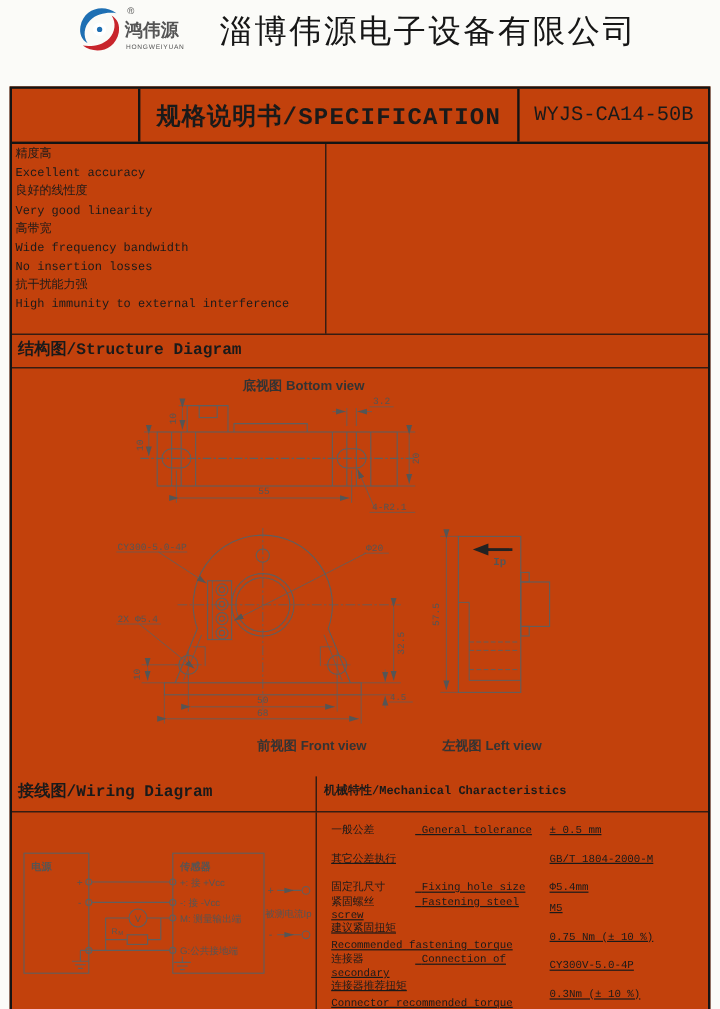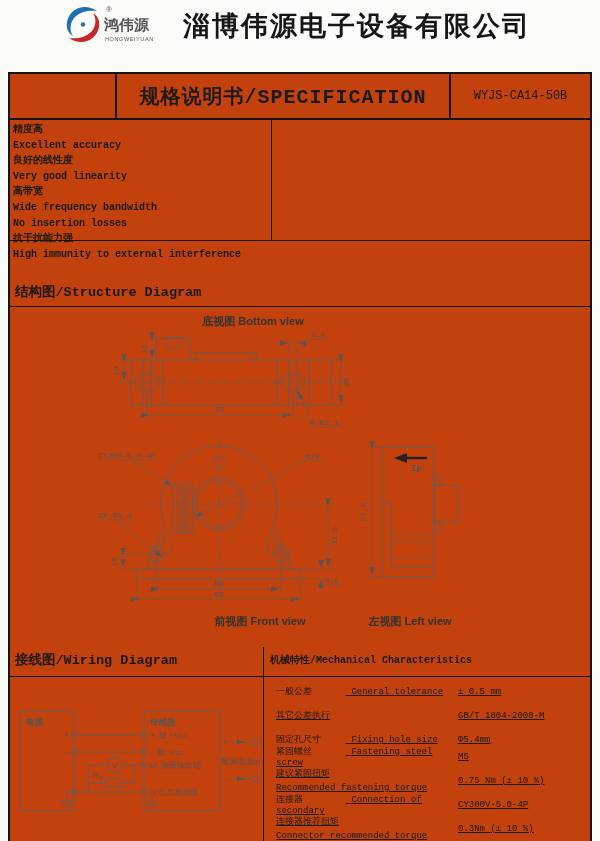--- a/index.html
+++ b/index.html
@@ -2,37 +2,37 @@
 <html><head>
 <meta charset="utf-8">
 <style>
   html,body{margin:0;padding:0;background:#ffffff;}
   .page{position:relative;width:600px;height:841px;background:#fbfbf8;
         font-family:"Liberation Sans",sans-serif;color:#1a1a1a;overflow:hidden;}
   .mono{font-family:"Liberation Mono","DejaVu Sans Mono",monospace;}
 
   
   .logo{position:absolute;left:60px;top:1px;width:118px;height:48px;}
-  .company{position:absolute;left:183px;top:8px;font-size:27px;font-weight:bold;
+  .company{position:absolute;left:183px;top:8px;font-size:27px;font-weight:normal;
            letter-spacing:2px;color:#161616;}
 
   
   .frame{position:absolute;left:8px;top:72px;width:584px;height:775px;
          border:2.5px solid #141414;box-sizing:border-box;background:#c2410c;}
 
   .title-row{position:absolute;left:0;top:0;width:100%;height:46px;display:flex;
              border-bottom:2.5px solid #141414;box-sizing:border-box;}
   .tcell-blank{width:107px;border-right:2.5px solid #141414;box-sizing:border-box;}
   .tcell-title{flex:1;display:flex;align-items:center;justify-content:center;
                font-size:20px;font-weight:bold;letter-spacing:1px;}
-  .tcell-model{width:141px;border-left:2.5px solid #141414;box-sizing:border-box;
-               display:flex;align-items:center;justify-content:center;font-size:12px;}
-
-  .features-row{position:absolute;top:46px;left:0;width:100%;height:121px;
-                border-bottom:1.5px solid #141414;box-sizing:border-box;display:flex;font-weight:bold;}
+  .tcell-model{width:159px;border-left:2.5px solid #141414;box-sizing:border-box;
+               display:flex;align-items:center;justify-content:center;font-size:17px;}
+
+  .features-row{position:absolute;top:46px;left:0;width:100%;height:159px;
+                border-bottom:1.5px solid #141414;box-sizing:border-box;display:flex;}
   .features-cell{width:262px;border-right:1.5px solid #141414;box-sizing:border-box;
                  padding:2px 0 0 3px;}
   .feature-line{height:15.6px;line-height:15.6px;font-size:10px;white-space:nowrap;}
   .features-empty{flex:1;}
 
   .sec-head{position:absolute;left:0;width:100%;height:28px;line-height:28px;
             font-weight:bold;font-size:13.5px;padding-left:5px;box-sizing:border-box;
             border-bottom:1.5px solid #141414;}
   #sec-structure{top:205px;}
 

